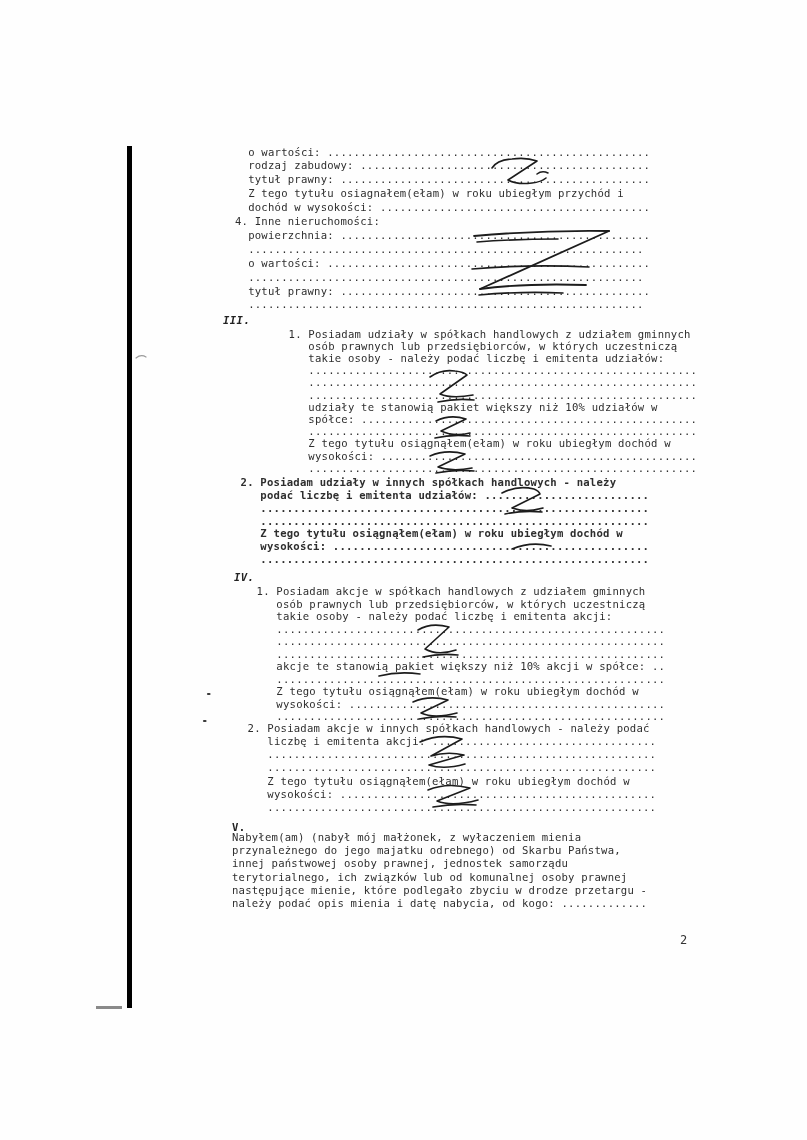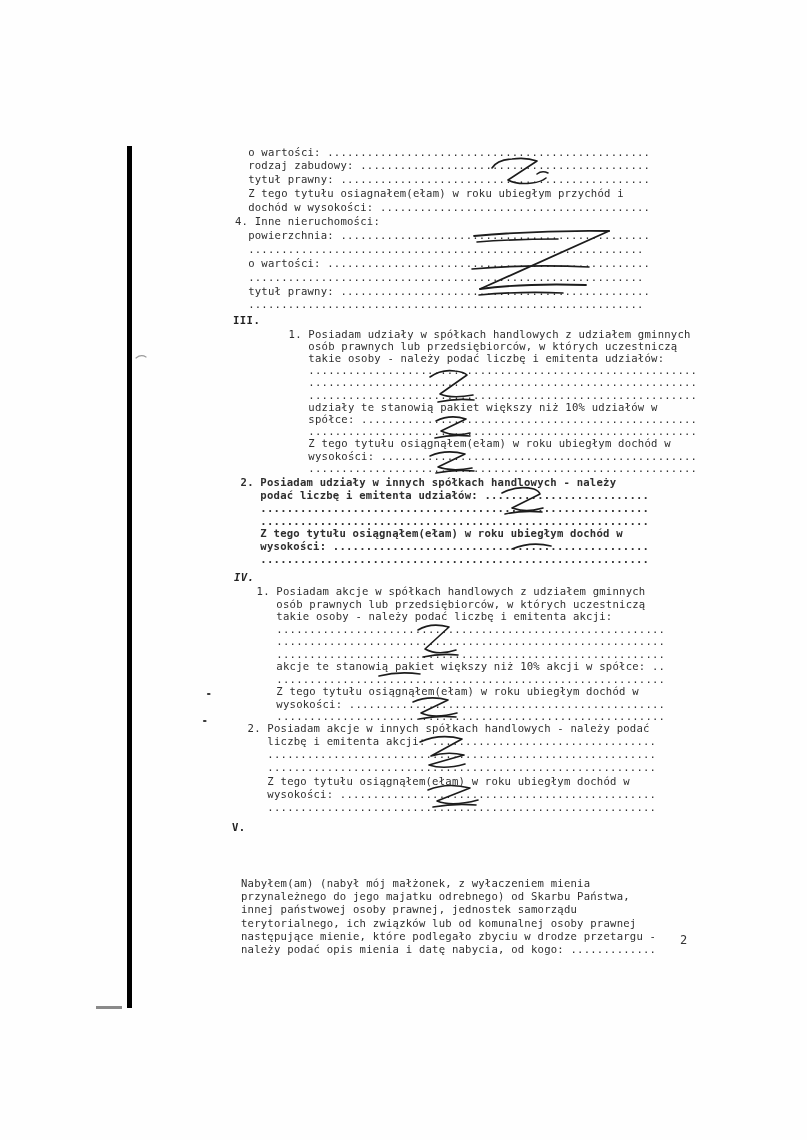--- a/index.html
+++ b/index.html
@@ -43,21 +43,21 @@
   Z tego tytułu osiagnałem(ełam) w roku ubiegłym przychód i
   dochód w wysokości: .........................................
 4. Inne nieruchomości:
   powierzchnia: ...............................................
   ............................................................
   o wartości: .................................................
   ............................................................
   tytuł prawny: ...............................................
   ............................................................</pre>
 
-  <div class="sec-heading" style="left:233px;top:313.5px;">III.</div>
+  <div class="sec-heading" style="left:223px;top:313.5px;font-style:italic;">III.</div>
 
   <pre class="block lh122" style="left:234px;top:327.5px;margin-left:48px;"> 1. Posiadam udziały w spółkach handlowych z udziałem gminnych
     osób prawnych lub przedsiębiorców, w których uczestniczą
     takie osoby - należy podać liczbę i emitenta udziałów:
     ...........................................................
     ...........................................................
     ...........................................................
     udziały te stanowią pakiet większy niż 10% udziałów w
     spółce: ...................................................
     ...........................................................
@@ -90,21 +90,21 @@
   <pre class="block lh133" style="left:234px;top:721.5px;margin-left:7px;"> 2. Posiadam akcje w innych spółkach handlowych - należy podać
     liczbę i emitenta akcji: ..................................
     ...........................................................
     ...........................................................
     Z tego tytułu osiągnąłem(ełam) w roku ubiegłym dochód w
     wysokości: ................................................
     ...........................................................</pre>
 
   <div class="sec-heading" style="left:232px;top:820.5px;">V.</div>
 
-  <pre class="block lh132" style="left:232px;top:877px;margin-left:9px;">Nabyłem(am) (nabył mój małżonek, z wyłaczeniem mienia
+  <pre class="block lh132" style="left:232px;top:831px;">Nabyłem(am) (nabył mój małżonek, z wyłaczeniem mienia
 przynależnego do jego majatku odrebnego) od Skarbu Państwa,
 innej państwowej osoby prawnej, jednostek samorządu
 terytorialnego, ich związków lub od komunalnej osoby prawnej
 następujące mienie, które podlegało zbyciu w drodze przetargu -
 należy podać opis mienia i datę nabycia, od kogo: .............</pre>
 
   <div class="page-number">2</div>
 
   <svg id="marks-svg" width="807" height="1140" viewBox="0 0 807 1140">
       <path d="M492,168 Q497,160 512,159 Q526,157 537,161 L508,180 Q517,185 532,183 Q541,182 546,178" stroke="#1c1c1c" stroke-width="1.6" fill="none" stroke-linecap="round" stroke-linejoin="round"></path>

